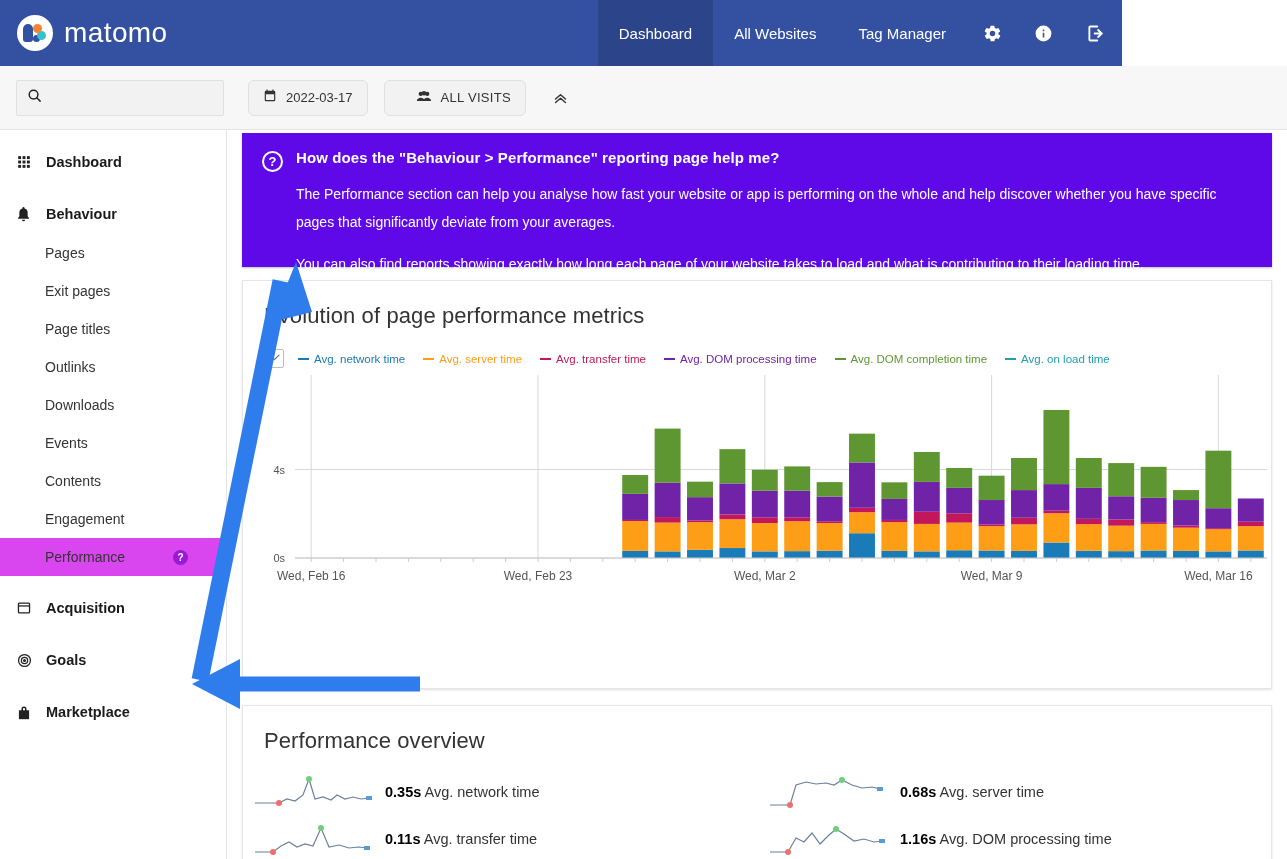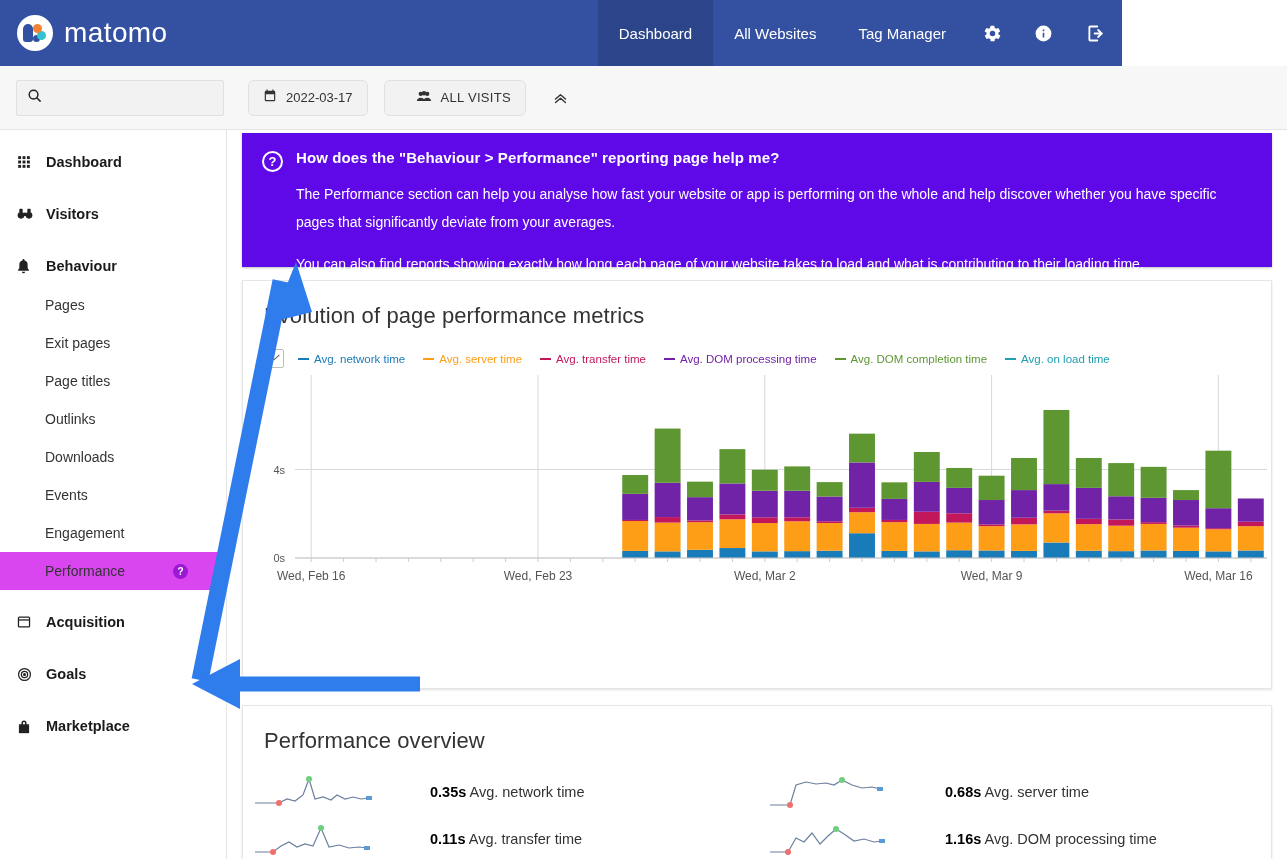--- a/index.html
+++ b/index.html
@@ -156,21 +156,21 @@
     position: absolute; left: 0; top: 92px; width: 1030px; height: 220px;
   }
 
   
   #spark-grid {
     position: absolute; left: 0; top: 62px; width: 1030px;
   }
   .spark-row { display: flex; }
   .spark-cell {
     width: 515px; height: 47px; display: flex; align-items: center;
-    padding-left: 10px; cursor: pointer; gap: 45px;
+    padding-left: 10px; cursor: pointer;
   }
   .spark-txt { font-size: 14.5px; color: #333; margin-left: 12px; }
   .spark-val { font-weight: bold; color: #000; }
 
   
   #annotations {
     position: absolute; left: 0; top: 0; width: 1287px; height: 859px;
     pointer-events: none; z-index: 50;
   }
 </style>
@@ -255,32 +255,20 @@
           <rect x="9.5" y="9.5" width="5" height="5"></rect>
           <rect x="17" y="9.5" width="5" height="5"></rect>
           <rect x="2" y="17" width="5" height="5"></rect>
           <rect x="9.5" y="17" width="5" height="5"></rect>
           <rect x="17" y="17" width="5" height="5"></rect>
         </svg>
     </span>
     <span>Dashboard</span>
   </div>
 
-  <div class="menu-top">
-    <span class="mi">
-      <svg width="16" height="14" viewBox="0 0 24 20" fill="#222">
-          <circle cx="6" cy="12" r="5"></circle>
-          <circle cx="18" cy="12" r="5"></circle>
-          <rect x="10" y="8" width="4" height="5"></rect>
-          <rect x="3.5" y="2" width="5" height="6" rx="1.4"></rect>
-          <rect x="15.5" y="2" width="5" height="6" rx="1.4"></rect>
-        </svg>
-    </span>
-    <span>Visitors</span>
-  </div>
 
   <div class="menu-top">
     <span class="mi">
       <svg width="13" height="15" viewBox="0 0 20 23" fill="#222">
           <path d="M10 0a1.6 1.6 0 011.6 1.6v.8A6.6 6.6 0 0116.4 9v5.2l2 2.6v1.2H1.6v-1.2l2-2.6V9a6.6 6.6 0 014.8-6.6v-.8A1.6 1.6 0 0110 0z"></path>
           <path d="M7.6 19.6h4.8A2.4 2.4 0 0110 22a2.4 2.4 0 01-2.4-2.4z"></path>
         </svg>
     </span>
     <span>Behaviour</span>
   </div>
@@ -295,20 +283,23 @@
     <span>Page titles</span>
     </div>
   <div class="menu-sub">
     <span>Outlinks</span>
     </div>
   <div class="menu-sub">
     <span>Downloads</span>
     </div>
   <div class="menu-sub">
     <span>Events</span>
+    </div>
+  <div class="menu-sub">
+    <span>Contents</span>
     </div>
   <div class="menu-sub">
     <span>Engagement</span>
     </div>
   <div class="menu-sub active">
     <span>Performance</span>
     <span class="help-badge">?</span>
   </div>
 
   <div class="menu-top">

